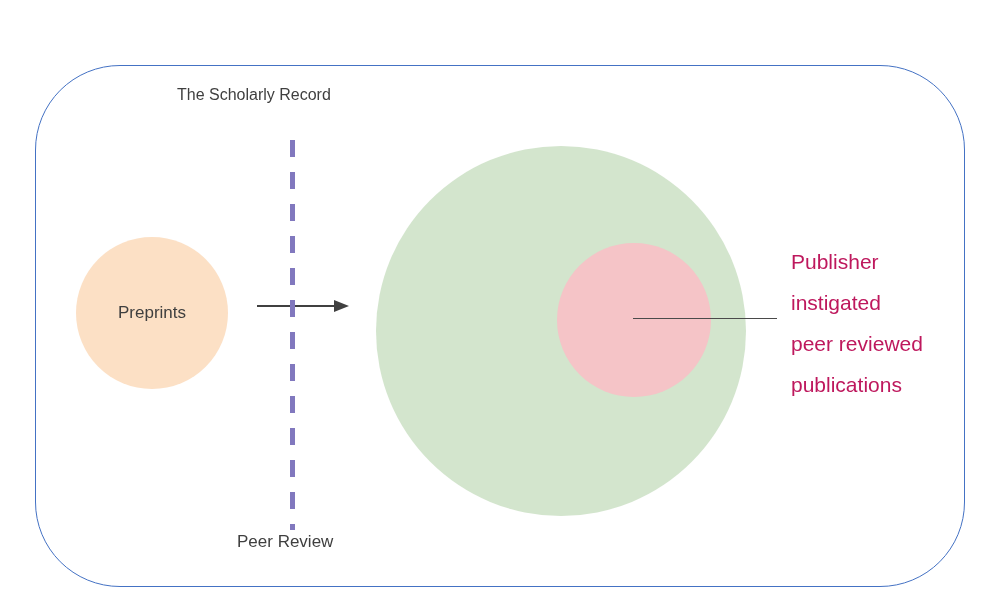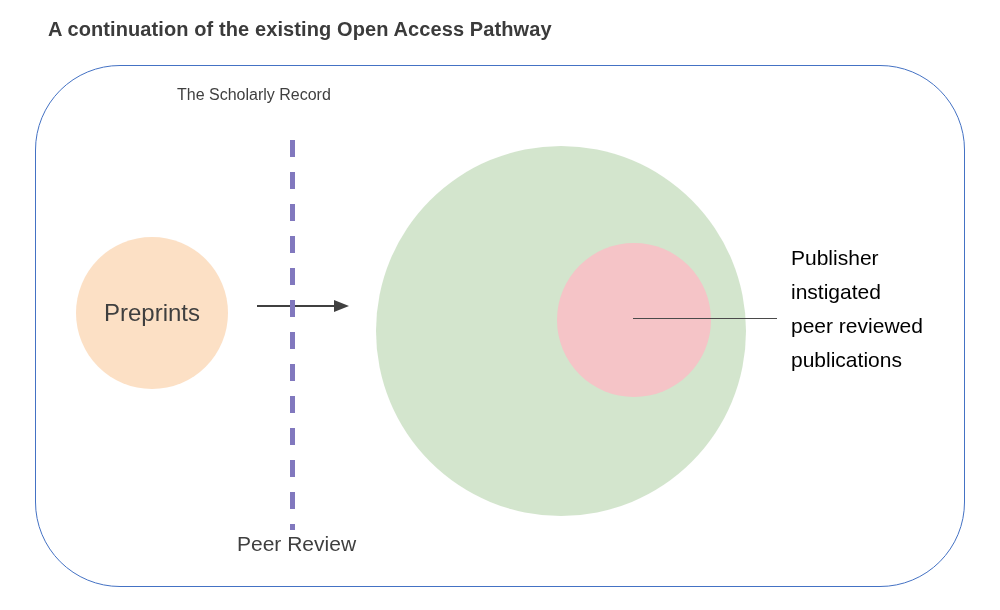--- a/index.html
+++ b/index.html
@@ -38,34 +38,34 @@
     background: repeating-linear-gradient(
       to bottom,
       #8178BE 0px, #8178BE 17px,
       transparent 17px, transparent 32px
     );
     z-index: 6;
   }
 
   .peer-review-label {
     position: absolute; left: 237px; top: 532px;
-    font-size: 21px; color: #3f3f3f;
+    font-size: 17px; color: #3f3f3f;
   }
 
   .circle { position: absolute; border-radius: 50%; }
 
   .preprints-circle {
     left: 76px; top: 237px; width: 152px; height: 152px;
     background-color: #FCE0C5;
     background-image: radial-gradient(rgba(235,170,110,0.30) 0.6px, transparent 0.7px);
     background-size: 4px 4px;
     display: flex; align-items: center; justify-content: center;
     z-index: 2;
   }
-  .preprints-circle .label { font-size: 24px; color: #3f3f3f; }
+  .preprints-circle .label { font-size: 17px; color: #3f3f3f; }
 
   .flow-arrow { position: absolute; left: 257px; top: 298px; width: 92px; height: 16px; z-index: 5; }
   .flow-arrow .shaft {
     position: absolute; left: 0; top: 7px; width: 80px; height: 1.8px;
     background: #404040;
   }
   .flow-arrow .head {
     position: absolute; left: 77px; top: 2px;
     width: 0; height: 0;
     border-left: 15px solid #404040;
@@ -99,30 +99,29 @@
   .leader-line {
     position: absolute; left: 633px; top: 318px;
     width: 144px; height: 1.2px;
     background: #4a4a4a;
     z-index: 4;
   }
 
   .publisher-label {
     position: absolute; left: 791px; top: 241px;
     width: 132px;
-    font-size: 21px; line-height: 34px; color: #000000;
+    font-size: 21px; line-height: 41px; color: #be185d;
     z-index: 3;
   }
 </style>
 </head>
 <body>
 
 <div class="canvas">
 
-  <div class="page-title">A continuation of the existing Open Access Pathway</div>
 
   <div class="boundary"></div>
 
   <div class="scholarly-label">The Scholarly Record</div>
 
   <div class="circle author-circle"></div>
 
   <div class="circle publisher-circle"></div>
 
 

